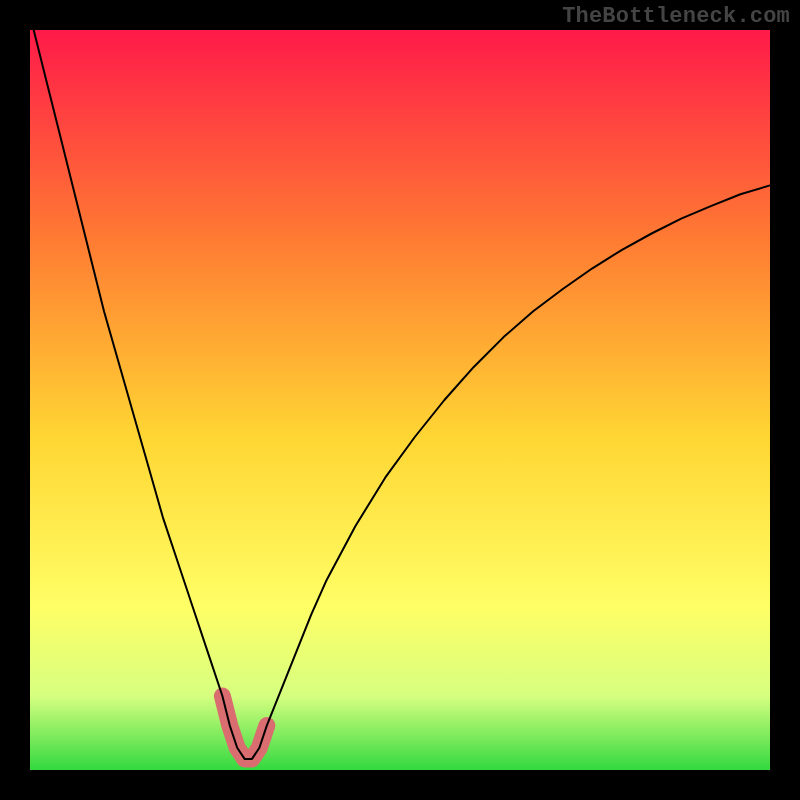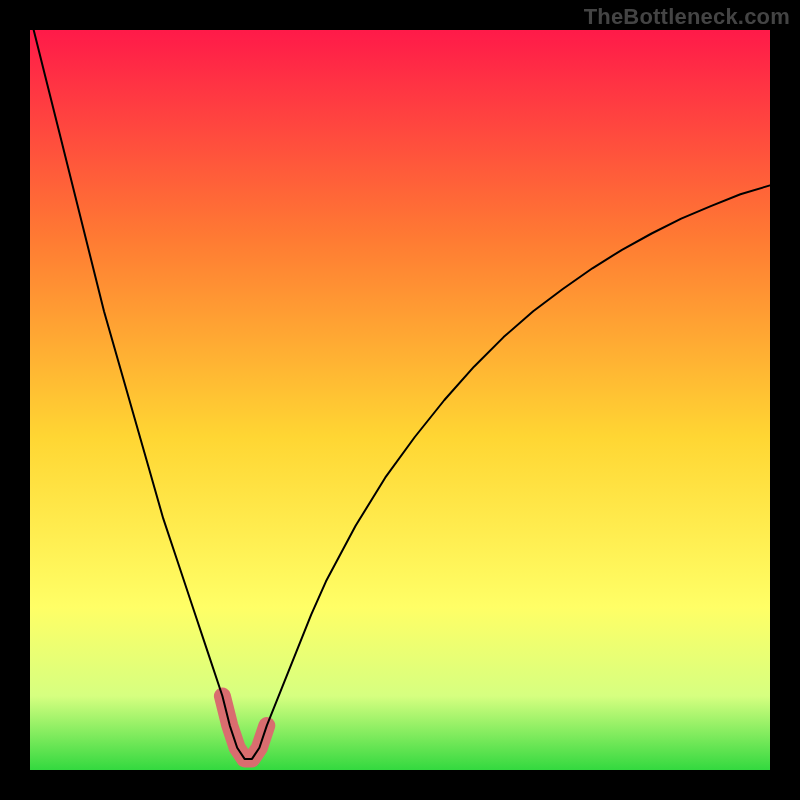--- a/index.html
+++ b/index.html
@@ -12,20 +12,21 @@
     font-family: Arial, Helvetica, sans-serif;
   }
   .attribution {
     position: absolute;
     top: 4px;
     right: 10px;
     color: #444;
     font-size: 22px;
     font-weight: bold;
     letter-spacing: 0.2px;
+    font-family: Liberation Mono, monospace;
   }
   svg {
     display: block;
   }
 </style>
 </head>
 <body>
 
 <svg id="chart" width="800" height="800" viewBox="0 0 800 800">
   <defs>

